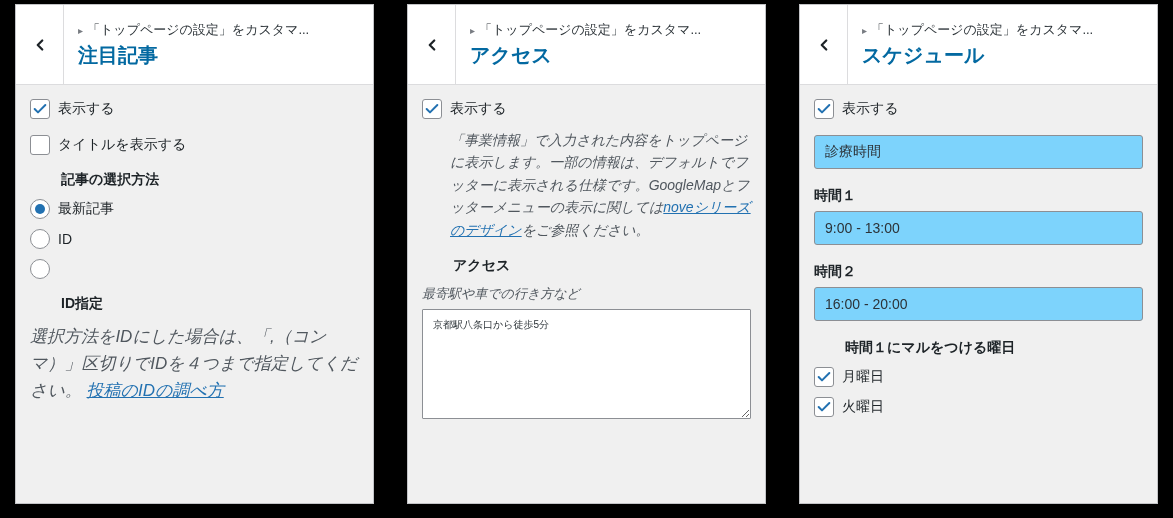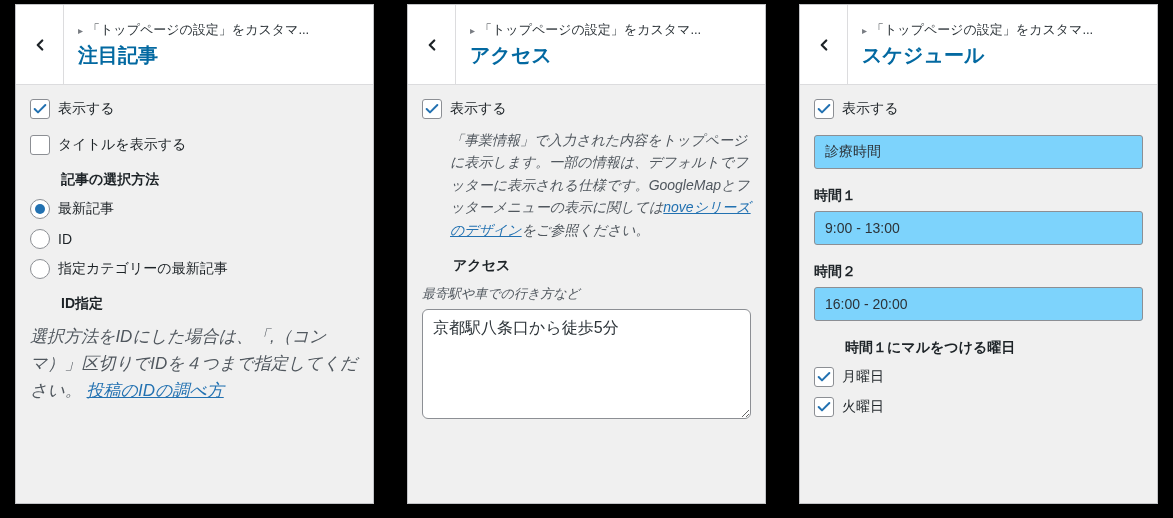--- a/index.html
+++ b/index.html
@@ -163,22 +163,22 @@
       border: 1px solid #8c8f94;
       border-radius: 3px;
       font-size: 14px;
       background: #7dd3fc;
       color: #2c3338;
     }
     .textarea-input {
       width: 100%;
       padding: 8px 10px;
       border: 1px solid #8c8f94;
-      border-radius: 6px;
-      font-size: 16px;
+      border-radius: 1px;
+      font-size: 10px;
       background: #fff;
       color: #2c3338;
       min-height: 110px;
       resize: vertical;
       font-family: inherit;
     }
     .mt { margin-top: 16px; } 
   </style>
 </head>
 <body>
@@ -217,21 +217,20 @@
     <div class="radio-row">
       <span class="radio-circle checked"></span>
       <span class="radio-label">最新記事</span>
     </div>
     <div class="radio-row">
       <span class="radio-circle"></span>
       <span class="radio-label">ID</span>
     </div>
     <div class="radio-row">
       <span class="radio-circle"></span>
-      <span class="radio-label">指定カテゴリーの最新記事</span>
     </div>
 
     <div class="section-h mt">ID指定</div>
     <div class="desc-plain">
       <span>選択方法をIDにした場合は、「,（コンマ）」区切りでIDを４つまで指定してください。</span>
       <a href="#">投稿のIDの調べ方</a>
     </div>
   </div>
 </div>
 

